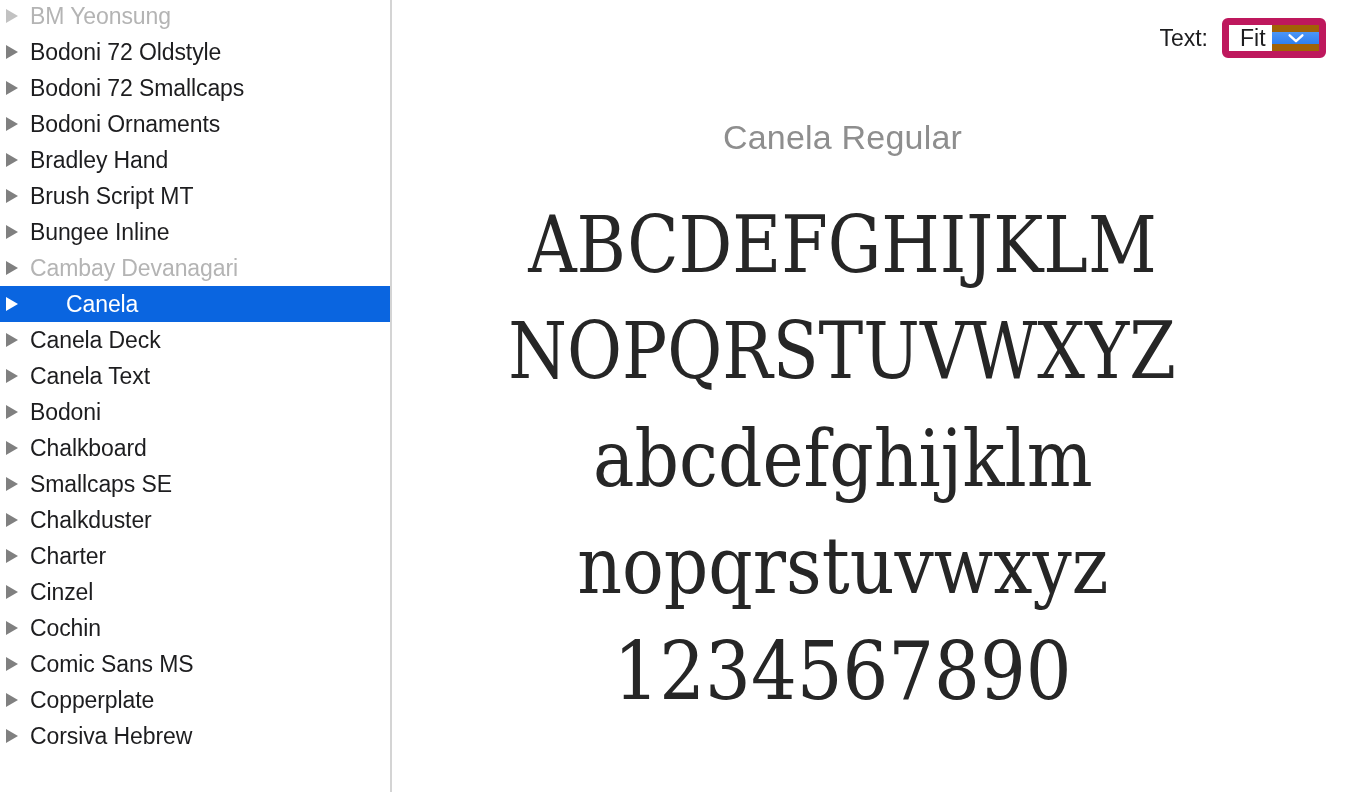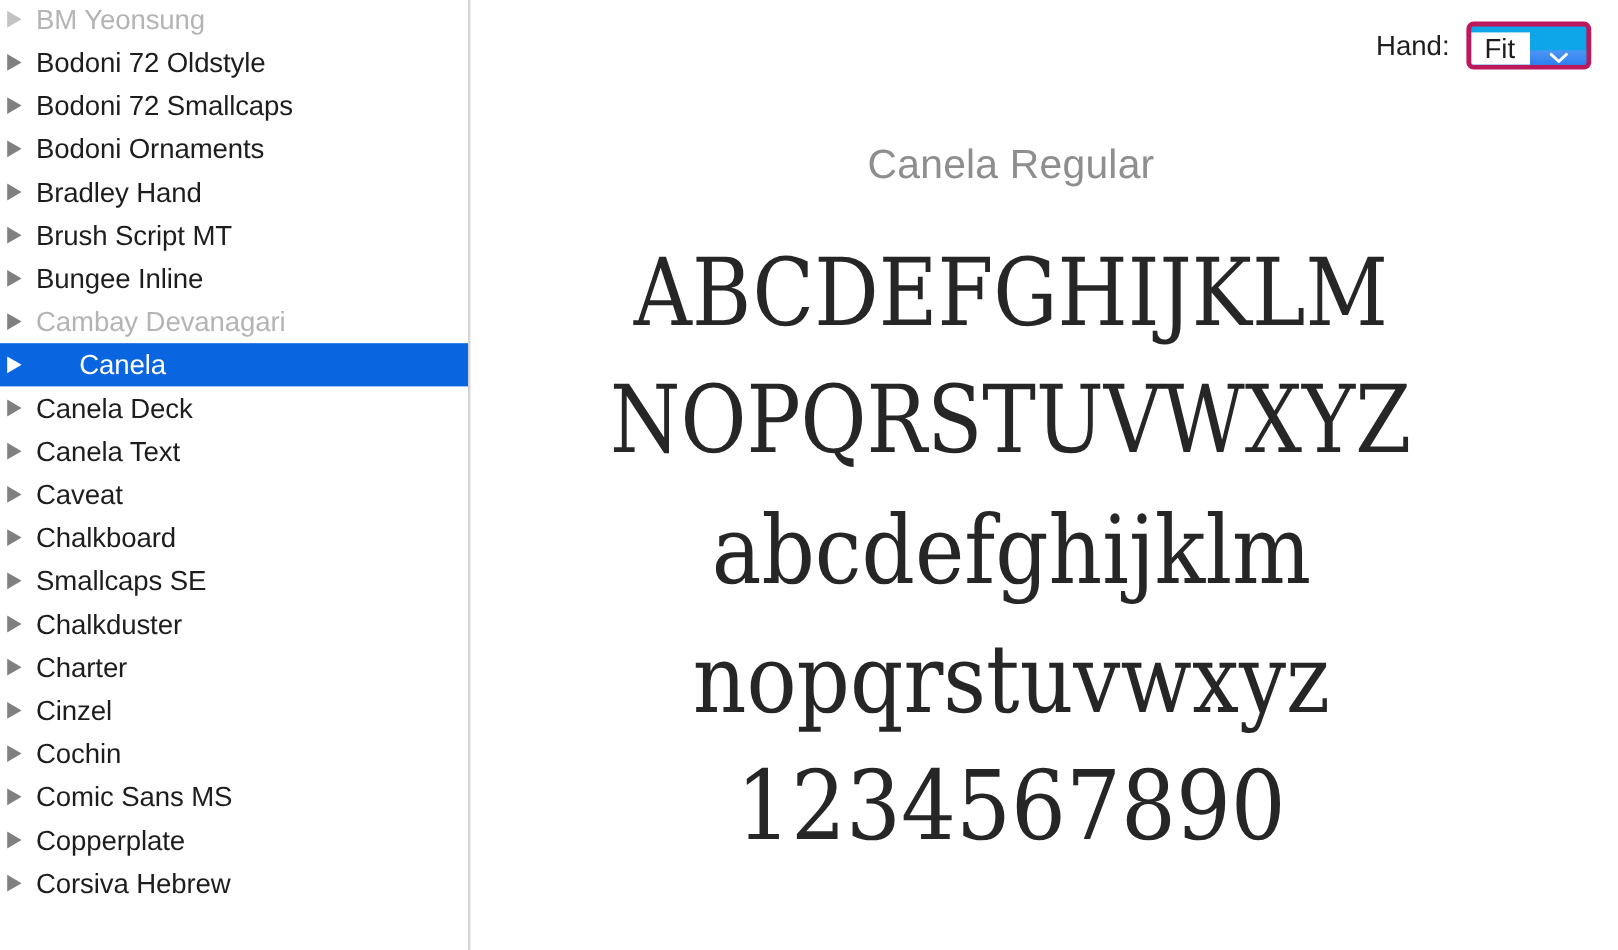--- a/index.html
+++ b/index.html
@@ -118,27 +118,27 @@
     z-index: 6;
   }
   #size-label {
     font-size: 23px;
     color: #1d1d1f;
     line-height: 1;
   }
   #size-select {
     position: relative;
     display: flex;
-    align-items: flex-end;
+    align-items: center;
     width: 104px;
     height: 40px;
-    border: 4px solid #be185d;
+    border: 7px solid #be185d;
     border-radius: 6px;
     overflow: hidden;
-    background: #0ea5e9;
+    background: #a16207;
     box-sizing: border-box;
   }
   #size-select-value {
     flex: 1 1 auto;
     display: flex;
     align-items: center;
     padding-left: 11px;
     font-size: 23px;
     color: #1d1d1f;
     background: #ffffff;
@@ -257,21 +257,21 @@
         <div class="font-row">
           <span class="disclosure">
             <span class="tri"></span>
           </span>
           <span class="font-name">Canela Text</span>
         </div>
         <div class="font-row">
           <span class="disclosure">
             <span class="tri"></span>
           </span>
-          <span class="font-name">Caveat</span>
+          <span class="font-name">Bodoni</span>
         </div>
         <div class="font-row">
           <span class="disclosure">
             <span class="tri"></span>
           </span>
           <span class="font-name">Chalkboard</span>
         </div>
         <div class="font-row">
           <span class="disclosure">
             <span class="tri"></span>
@@ -321,21 +321,21 @@
           <span class="font-name">Corsiva Hebrew</span>
         </div>
       </div>
   </div>
 
   <div id="panel-divider"></div>
 
   <div id="preview-panel">
 
     <div id="size-control">
-      <span id="size-label">Hand:</span>
+      <span id="size-label">Text:</span>
       <div id="size-select">
         <div id="size-select-value">Fit</div>
         <div id="size-select-arrow">
           <svg width="18" height="12" viewBox="0 0 18 12" aria-hidden="true">
             <path d="M2.6 3.3 L9 9.2 L15.4 3.3" fill="none" stroke="#ffffff" stroke-width="2.4" stroke-linecap="round" stroke-linejoin="round"></path>
           </svg>
         </div>
       </div>
     </div>
 

